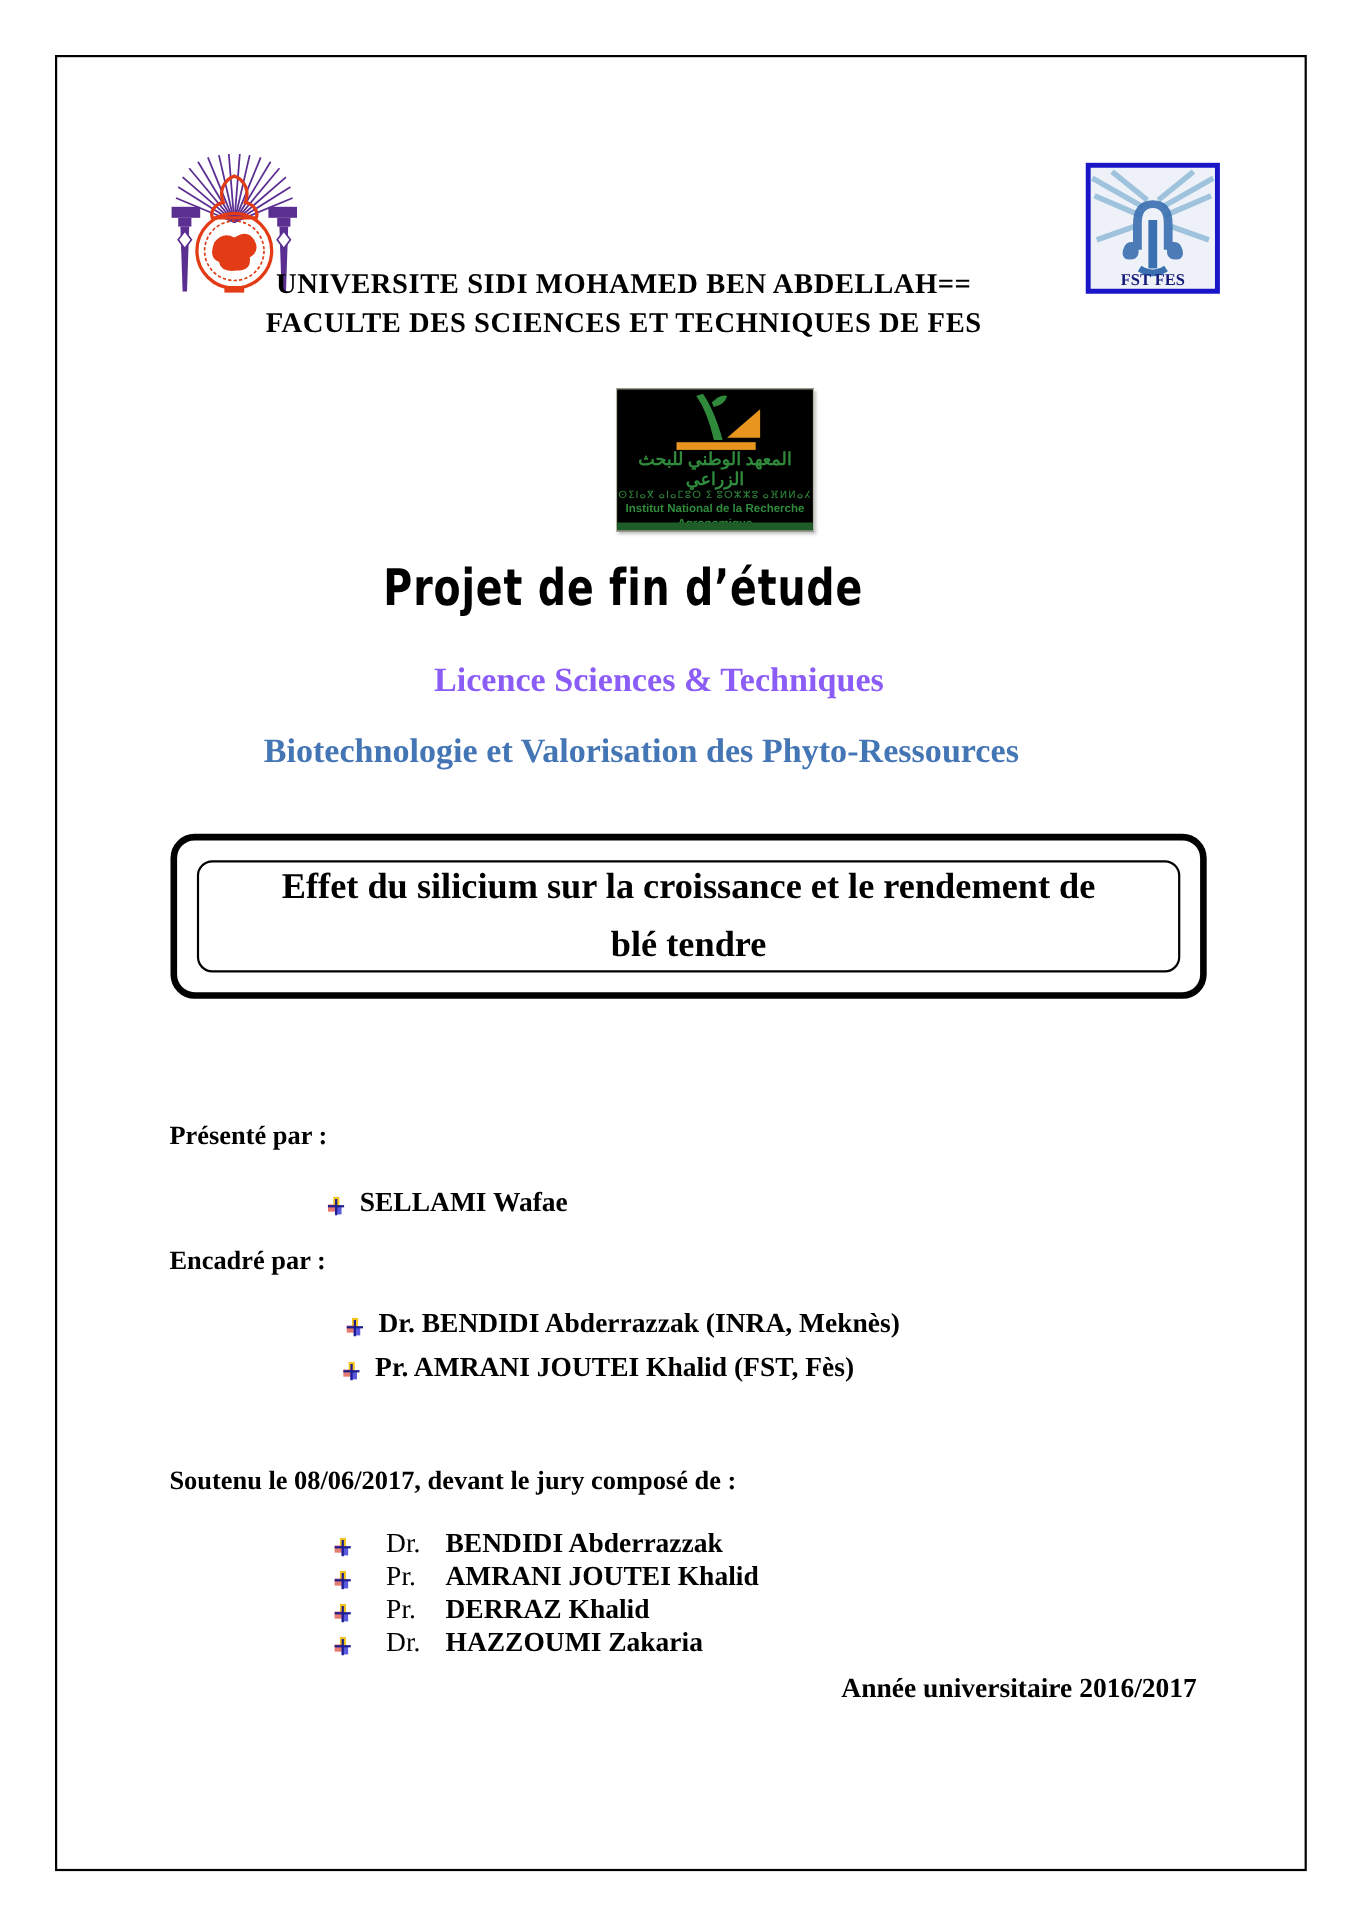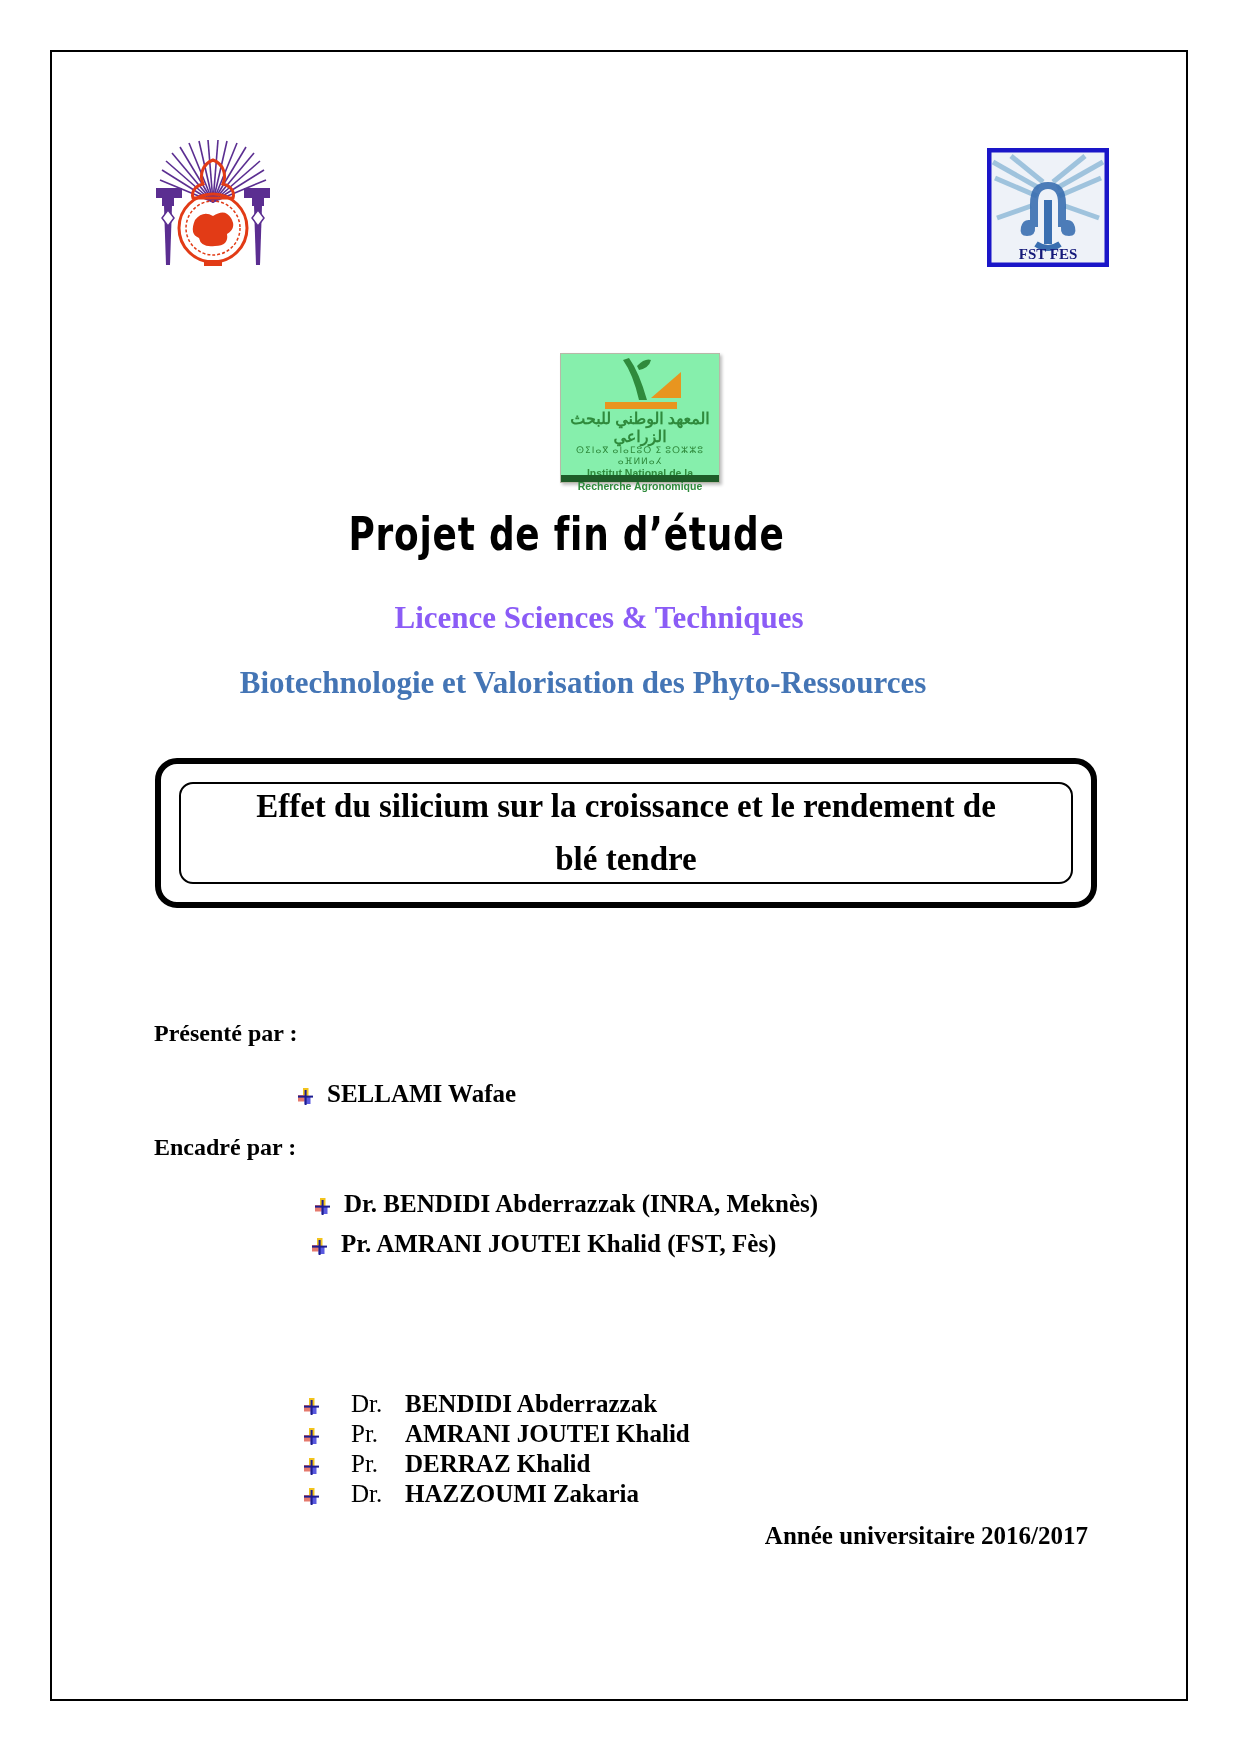--- a/index.html
+++ b/index.html
@@ -5,22 +5,22 @@
   * { margin:0; padding:0; box-sizing:border-box; }
   html,body { background:#ffffff; }
   body { font-family:"Liberation Serif", serif; color:#000; }
   .page { position:relative; width:1241px; height:1754px; background:#fff; overflow:hidden; }
   .frame { position:absolute; left:50px; top:50px; width:1138px; height:1651px;
            border:2px solid #000; background:#fff; }
 
   
   .usmba-logo { position:absolute; left:100px; top:88px; width:122px; height:130px; }
   .fst-logo   { position:absolute; left:935px; top:96px; width:122px; height:119px; }
-  .inra-logo  { position:absolute; left:508px; top:301px; width:160px; height:130px;
-                border:1px solid #b8b8a8; background:#86efac; text-align:center;
+  .inra-logo  { position:absolute; left:508px; top:301px; width:180px; height:130px;
+                border:1px solid #b8b8a8; background:#000000; text-align:center;
                 box-shadow:2px 2px 3px rgba(0,0,0,0.25); }
   .inra-art { display:block; margin:4px auto 0; }
   .inra-ar   { font-size:16px; color:#2f8a3c; font-weight:bold; line-height:1.1; direction:rtl; }
   .inra-tif  { font-size:9px;  color:#2f8a3c; letter-spacing:1px; line-height:1.2; }
   .inra-fr   { font-size:10.5px; color:#2f8a3c; font-weight:bold; font-family:"Liberation Sans",sans-serif; line-height:1.3; }
   .inra-bar  { position:absolute; left:0; bottom:0; width:100%; height:7px; background:#1e5c28; }
 
   
   .header-text { position:absolute; left:0; top:188px; width:1030px; text-align:center;
                  font-weight:bold; font-size:26px; line-height:1.4; letter-spacing:0.5px; }
@@ -115,20 +115,24 @@
           <path d="M112 70 L78 58"></path>
       </g>
       <g>
         <path d="M40 88 q-8 0 -6 -9 q2 -8 9 -7 l0 -16 q0 -22 18 -22 q18 0 18 22 l0 16 q7 -1 9 7 q2 9 -6 9 q-9 0 -8 -9 l-3 0 l0 -24 q0 -14 -10 -14 q-10 0 -10 14 l0 24 l-3 0 q1 9 -8 9 Z" fill="#3a6fb0" opacity="0.9"></path>
         <rect x="57" y="52" width="8" height="44" fill="#3a6fb0"></rect>
         <path d="M49 96 q12 8 24 0" stroke="#3a6fb0" stroke-width="6" fill="none"></path>
       </g>
       <text x="61" y="111" text-anchor="middle" font-family="Liberation Serif, serif" font-size="15" font-weight="bold" fill="#151a7a">FST FES</text>
     </svg>
 
+    <div class="header-text">
+      <div>UNIVERSITE SIDI MOHAMED BEN ABDELLAH==</div>
+      <div>FACULTE DES SCIENCES ET TECHNIQUES DE FES</div>
+    </div>
 
     <div class="inra-logo">
       <svg class="inra-art" width="110" height="52" viewBox="0 0 110 52">
         <path d="M38 2 q10 14 16 40 l8 0 q-8 -28 -18 -42 Z" fill="#2f8a3c"></path>
         <path d="M52 8 q8 -8 14 -6 q-2 8 -12 10 Z" fill="#2f8a3c"></path>
         <path d="M96 14 L66 40 L96 40 Z" fill="#E8951F"></path>
         <rect x="20" y="44" width="72" height="7" fill="#E8951F"></rect>
       </svg>
       <div class="inra-ar">المعهد الوطني للبحث الزراعي</div>
       <div class="inra-tif">ⵙⵉⵏⴰⴳ ⴰⵏⴰⵎⵓⵔ ⵉ ⵓⵔⵣⵣⵓ ⴰⴼⵍⵍⴰⵃ</div>
@@ -180,20 +184,21 @@
       <svg class="b-icon" width="15" height="17" viewBox="0 0 15 17">
         <rect x="5" y="0" width="5.5" height="10" fill="#f2c31d"></rect>
         <rect x="0" y="7" width="7" height="6.5" fill="#e57a6e"></rect>
         <rect x="6.5" y="9" width="6" height="7" fill="#5a5adf"></rect>
         <rect x="0" y="7.6" width="15" height="2" fill="#1d1d8f"></rect>
         <rect x="6.6" y="2" width="2" height="15" fill="#1d1d8f"></rect>
       </svg>
       <span class="b-text">Pr. AMRANI JOUTEI Khalid (FST, Fès)</span>
     </div>
 
+    <div class="label lbl-soutenu">Soutenu le 08/06/2017,  devant le jury composé de :</div>
 
     <div class="bullet-row jury-row" style="left:252px; top:1338px;">
       <svg class="b-icon" width="15" height="17" viewBox="0 0 15 17">
         <rect x="5" y="0" width="5.5" height="10" fill="#f2c31d"></rect>
         <rect x="0" y="7" width="7" height="6.5" fill="#e57a6e"></rect>
         <rect x="6.5" y="9" width="6" height="7" fill="#5a5adf"></rect>
         <rect x="0" y="7.6" width="15" height="2" fill="#1d1d8f"></rect>
         <rect x="6.6" y="2" width="2" height="15" fill="#1d1d8f"></rect>
       </svg>
       <span class="prefix">Dr.</span>

